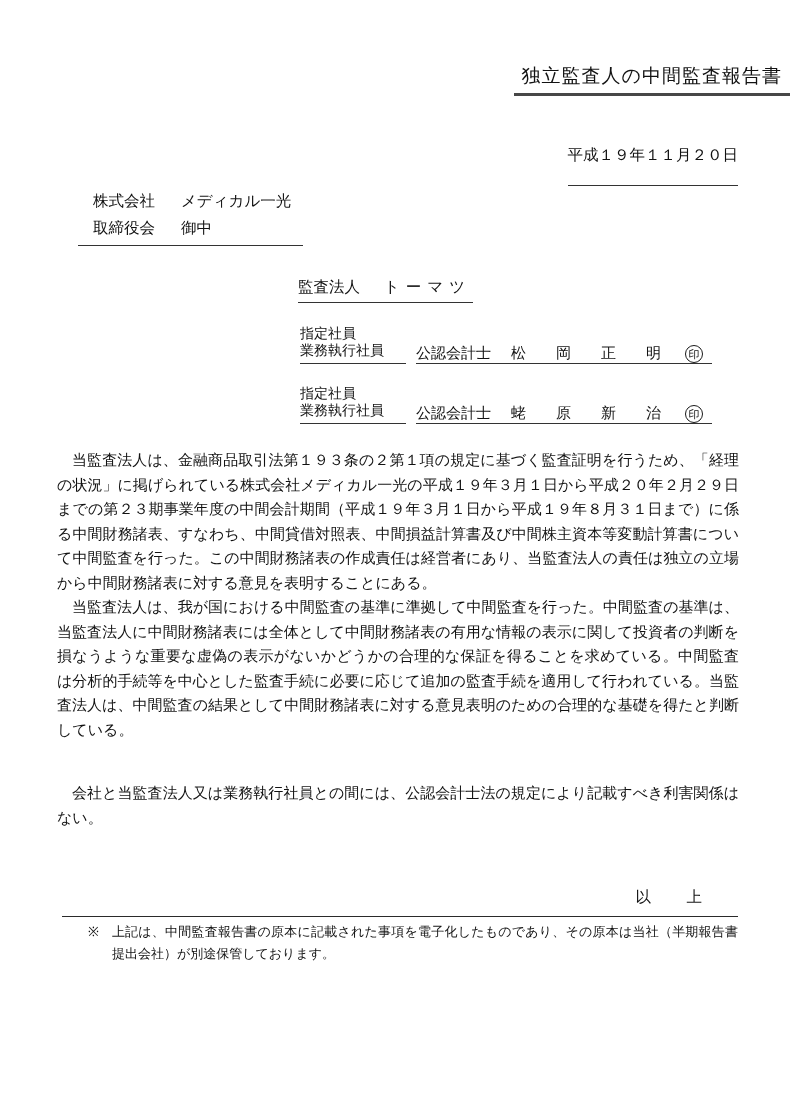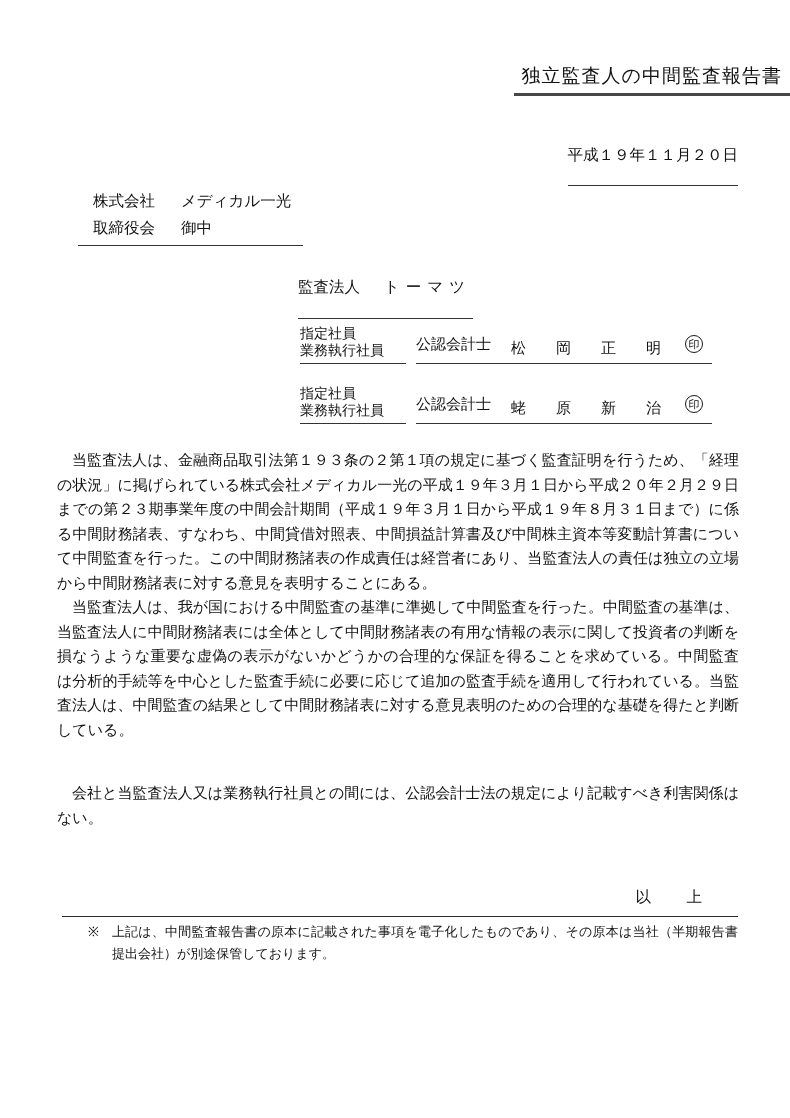--- a/index.html
+++ b/index.html
@@ -24,33 +24,33 @@
 
   .addressee {
     position:absolute; top:188px; left:78px;
     font-size:15.5px; line-height:27px;
     padding:0 12px 3px 15px; border-bottom:1px solid #333;
   }
   .addr-second { margin-left:26px; }
 
   .firm {
     position:absolute; top:277px; left:298px;
-    font-size:15.5px; padding-bottom:20px; padding-right:2px; border-bottom:1px solid #333;
+    font-size:15.5px; padding-bottom:4px; padding-right:2px; border-bottom:1px solid #333;
   }
   .firm-name { margin-left:24px; letter-spacing:6px; }
 
   .signers { position:absolute; top:325px; left:300px; }
   .signer-row { display:flex; align-items:stretch; margin-bottom:21px; }
   .signer-role {
     width:106px; border-bottom:1px solid #333;
     font-size:14px; line-height:16.5px; padding-bottom:5px;
   }
   .signer-line {
     width:296px; margin-left:10px; border-bottom:1px solid #333;
-    display:flex; align-items:center; font-size:15px;
+    display:flex; align-items:flex-end; font-size:15px;
   }
   .cpa-name { margin-left:20px; letter-spacing:30px; white-space:nowrap;margin-top:8px; }
   .seal {
     width:18px; height:18px; border:1.2px solid #1a1a1a; border-radius:50%;
     font-size:11px; line-height:1; display:flex; align-items:center; justify-content:center;
     margin-left:-6px; flex-shrink:0;
   }
 
   .body-text {
     position:absolute; top:448px; left:57px; width:682px;

